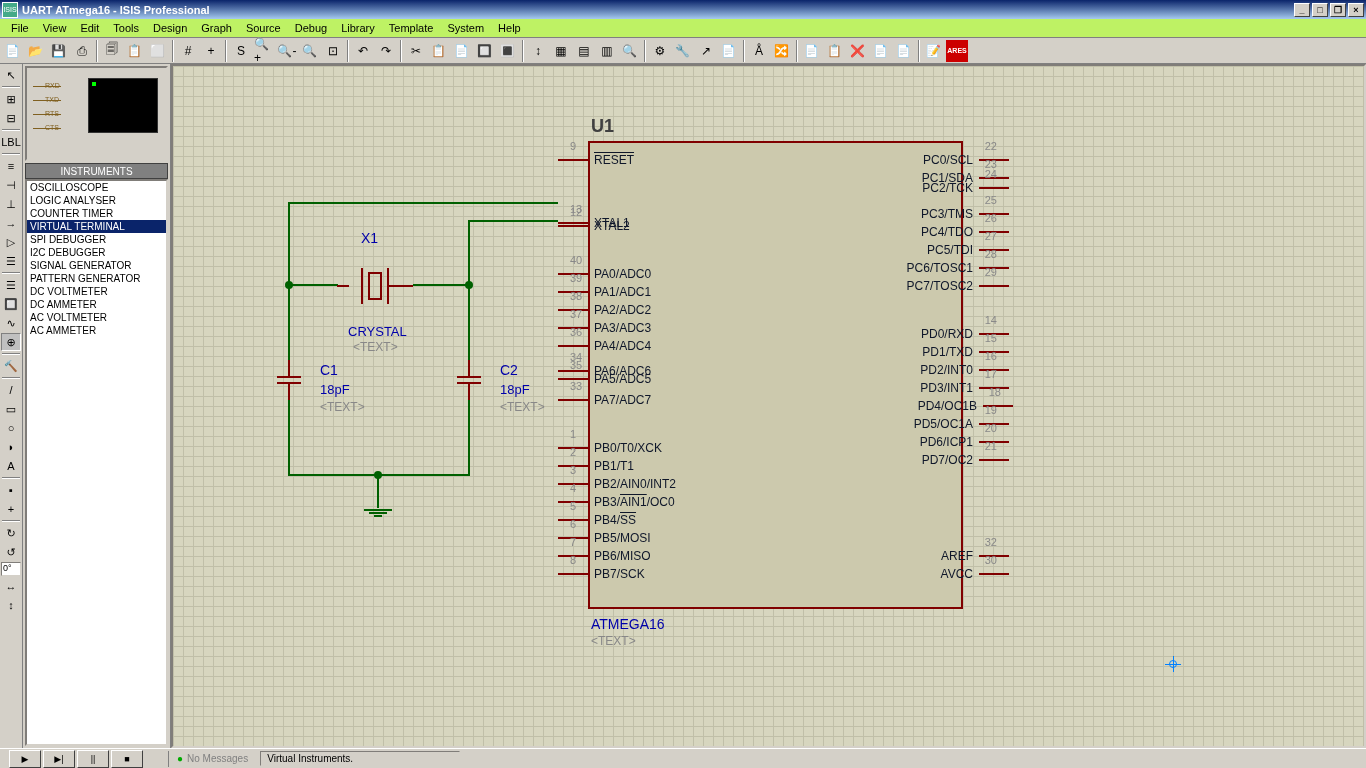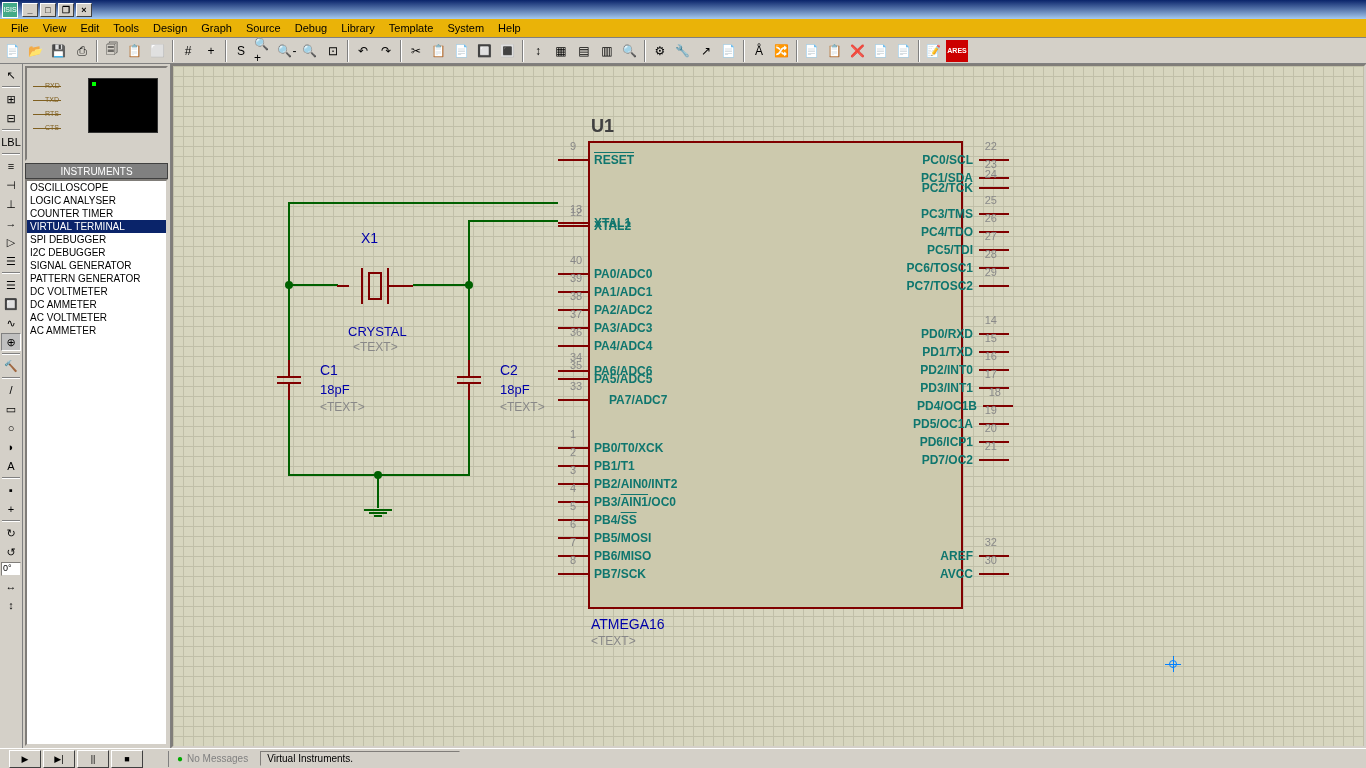--- a/index.html
+++ b/index.html
@@ -4,21 +4,21 @@
 <style>
 * { margin:0; padding:0; box-sizing:border-box; font-family:Tahoma,Arial,sans-serif; }
 body { width:1366px; height:768px; overflow:hidden; background:#d4d0c8; font-size:11px; }
 
 .titlebar { height:19px; background:linear-gradient(#0a246a,#a6caf0); color:#fff; display:flex; align-items:center; padding:0 2px; }
 .titlebar .icon { width:16px; height:16px; background:#4a8; border:1px solid #fff; margin-right:4px; display:flex; align-items:center; justify-content:center; font-size:7px; color:#fff; }
 .titlebar .title { font-weight:bold; flex:1; }
 .titlebar .wbtns { display:flex; gap:2px; }
 .titlebar .wbtn { width:16px; height:14px; background:#d4d0c8; border:1px solid #fff; border-right-color:#404040; border-bottom-color:#404040; display:flex; align-items:center; justify-content:center; font-size:9px; font-weight:bold; color:#000; }
 
-.menubar { height:19px; background:#eab308; display:flex; align-items:center; padding:0 4px; border-bottom:1px solid #808080; }
+.menubar { height:19px; background:#bef264; display:flex; align-items:center; padding:0 4px; border-bottom:1px solid #808080; }
 .menubar span { padding:2px 7px; cursor:default; }
 
 .toolbar { height:26px; background:#d4d0c8; border-bottom:1px solid #808080; display:flex; align-items:center; padding:1px 2px; gap:1px; }
 .tbtn { width:22px; height:22px; border:1px solid transparent; display:flex; align-items:center; justify-content:center; font-size:12px; }
 .tsep { width:2px; height:22px; border-left:1px solid #808080; border-right:1px solid #fff; margin:0 2px; }
 
 .main { display:flex; height:684px; }
 
 .leftbar { width:23px; background:#d4d0c8; border-right:1px solid #808080; display:flex; flex-direction:column; align-items:center; padding-top:2px; gap:1px; }
 .lbtn { width:20px; height:18px; border:1px solid transparent; display:flex; align-items:center; justify-content:center; font-size:11px; }
@@ -50,21 +50,21 @@
 .schematic { position:absolute; inset:0; }
 
 
 .chip { position:absolute; border:2px solid #800000; background:#ccc9ad; }
 .chipname { position:absolute; color:#404040; font-size:18px; font-weight:bold; }
 .chippart { position:absolute; color:#0000aa; font-size:14px; }
 .chiptext { position:absolute; color:#888; font-size:12px; }
 .pin { position:absolute; display:flex; align-items:center; font-size:12px; }
 .pin .num { color:#888; font-size:11px; position:absolute; top:-13px; }
 .pin .stub { width:30px; height:2px; background:#800000; }
-.pin .name { color:#0f766e; padding:0 6px; white-space:nowrap;font-weight:bold; }
+.pin .name { color:#0f172a; padding:0 6px; white-space:nowrap; }
 .pin.left { flex-direction:row; }
 .pin.left .num { left:12px; }
 .pin.right { flex-direction:row-reverse; }
 .pin.right .num { right:12px; }
 .overline { text-decoration:overline; }
 
 
 .wire { position:absolute; background:#006000; }
 .wireH { height:2px; }
 .wireV { width:2px; }
@@ -96,20 +96,21 @@
 .statusbar { height:20px; background:#d4d0c8; border-top:1px solid #fff; display:flex; align-items:center; }
 .simbtn { width:32px; height:18px; background:#d4d0c8; border:1px solid #fff; border-right-color:#404040; border-bottom-color:#404040; margin:0 1px; display:flex; align-items:center; justify-content:center; font-size:9px; }
 .statustxt { padding:0 8px; color:#808080; font-size:10px; border-left:1px solid #808080; height:16px; display:flex; align-items:center; margin-left:4px; }
 .statusbox { border:1px inset #d4d0c8; padding:1px 6px; font-size:10px; margin-left:4px; min-width:200px; }
 </style>
 </head>
 <body>
 
 <div class="titlebar">
   <div class="icon">ISIS</div>
+  <div class="title">UART ATmega16 - ISIS Professional</div>
   <div class="wbtns">
     <div class="wbtn">_</div>
     <div class="wbtn">□</div>
     <div class="wbtn">❐</div>
     <div class="wbtn">×</div>
   </div>
 </div>
 
 <div class="menubar" id="menubar">
     <span>File</span>
@@ -299,21 +300,21 @@
           <div class="pin left" style="left: 385px; top: 306px;">
             <span class="num">35</span>
             <span class="stub"></span>
             <span class="name">PA5/ADC5</span>
           </div>
           <div class="pin left" style="left: 385px; top: 298px; text-align: center;">
             <span class="num">34</span>
             <span class="stub"></span>
             <span class="name">PA6/ADC6</span>
           </div>
-          <div class="pin left" style="left: 385px; top: 327px; gap: 15px;">
+          <div class="pin left" style="left: 385px; top: 327px;">
             <span class="num">33</span>
             <span class="stub"></span>
             <span class="name">PA7/ADC7</span>
           </div>
           <div class="pin left" style="left: 385px; top: 375px;">
             <span class="num">1</span>
             <span class="stub"></span>
             <span class="name">PB0/T0/XCK</span>
           </div>
           <div class="pin left" style="left: 385px; top: 393px;">

